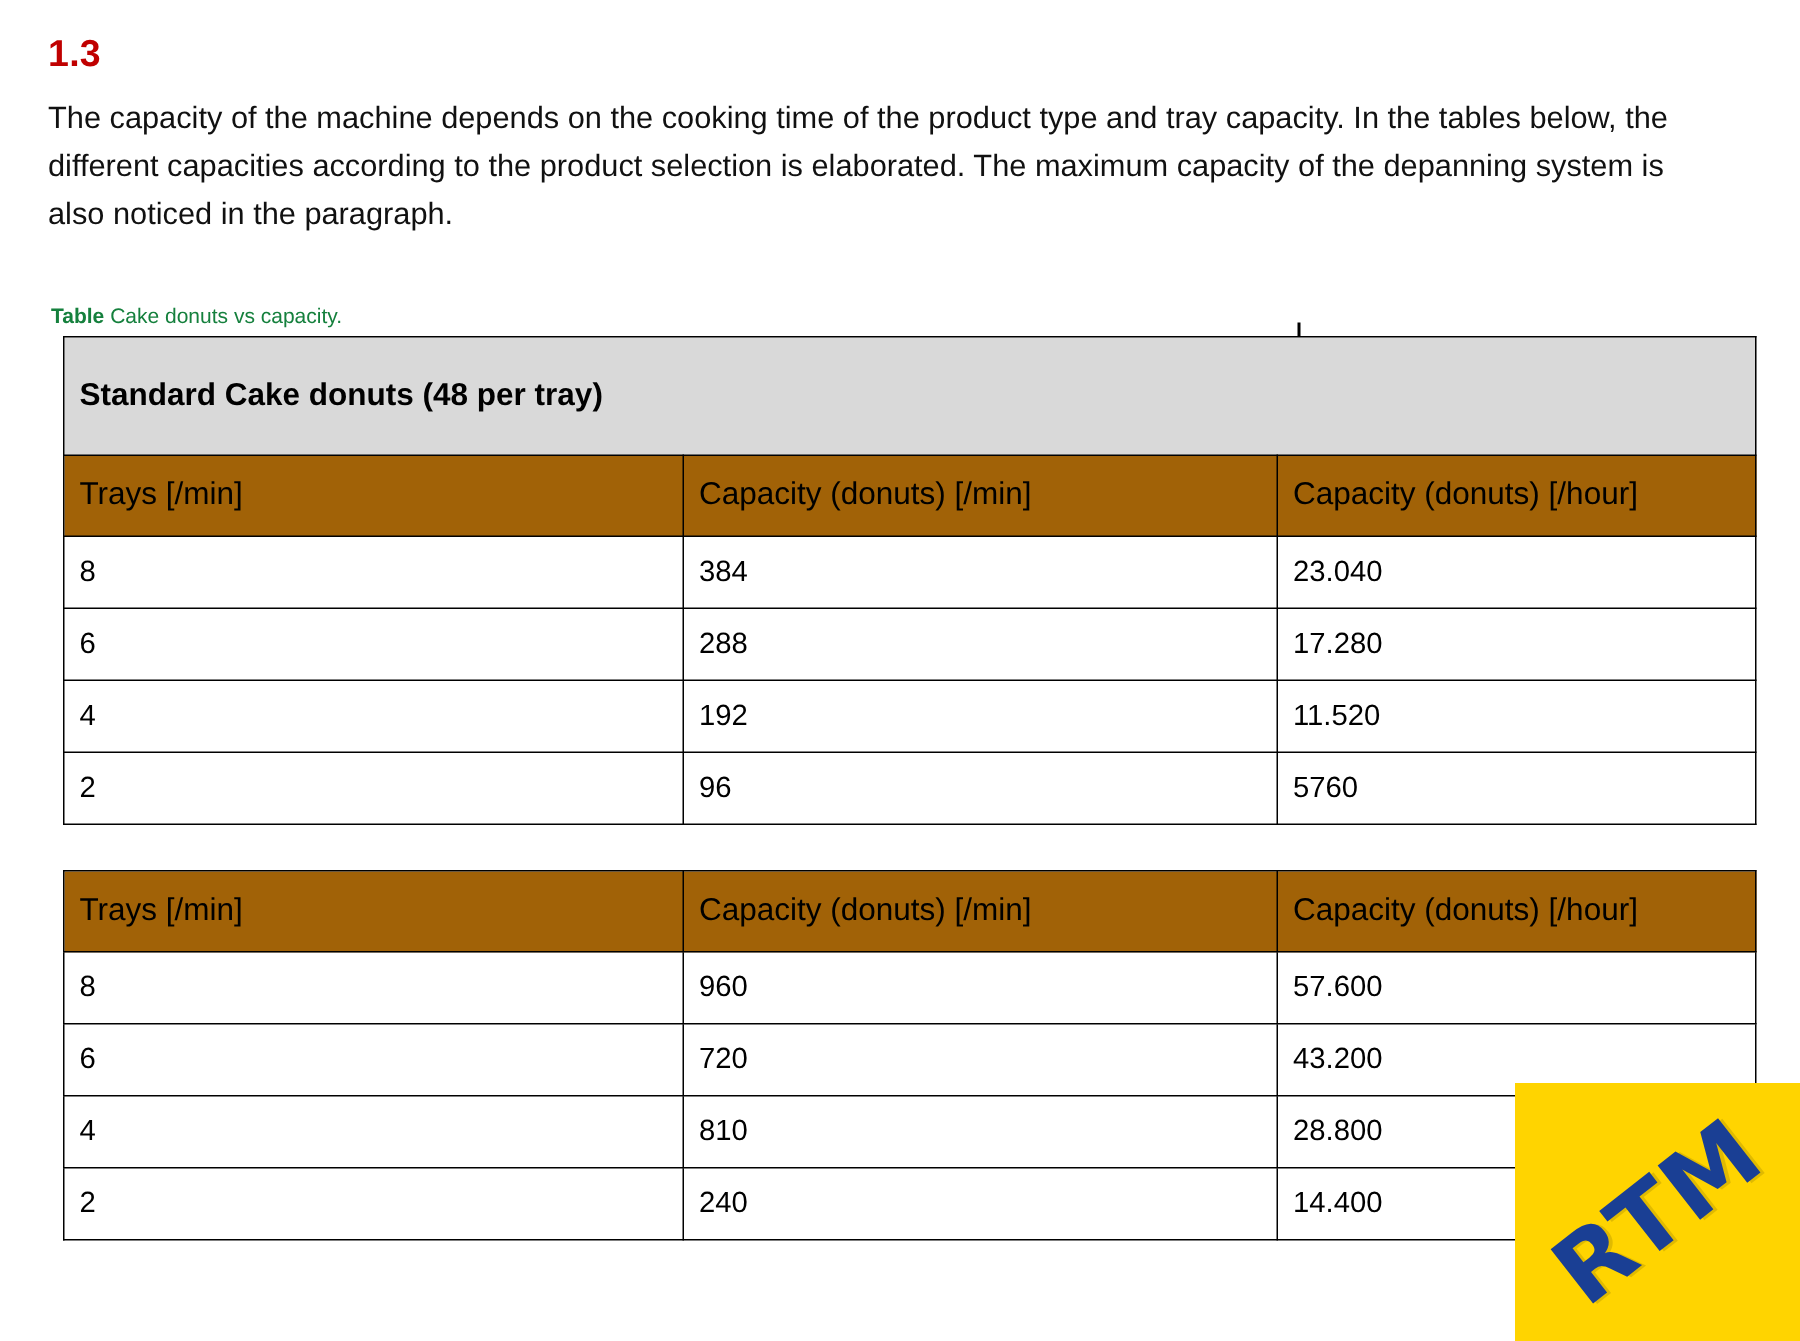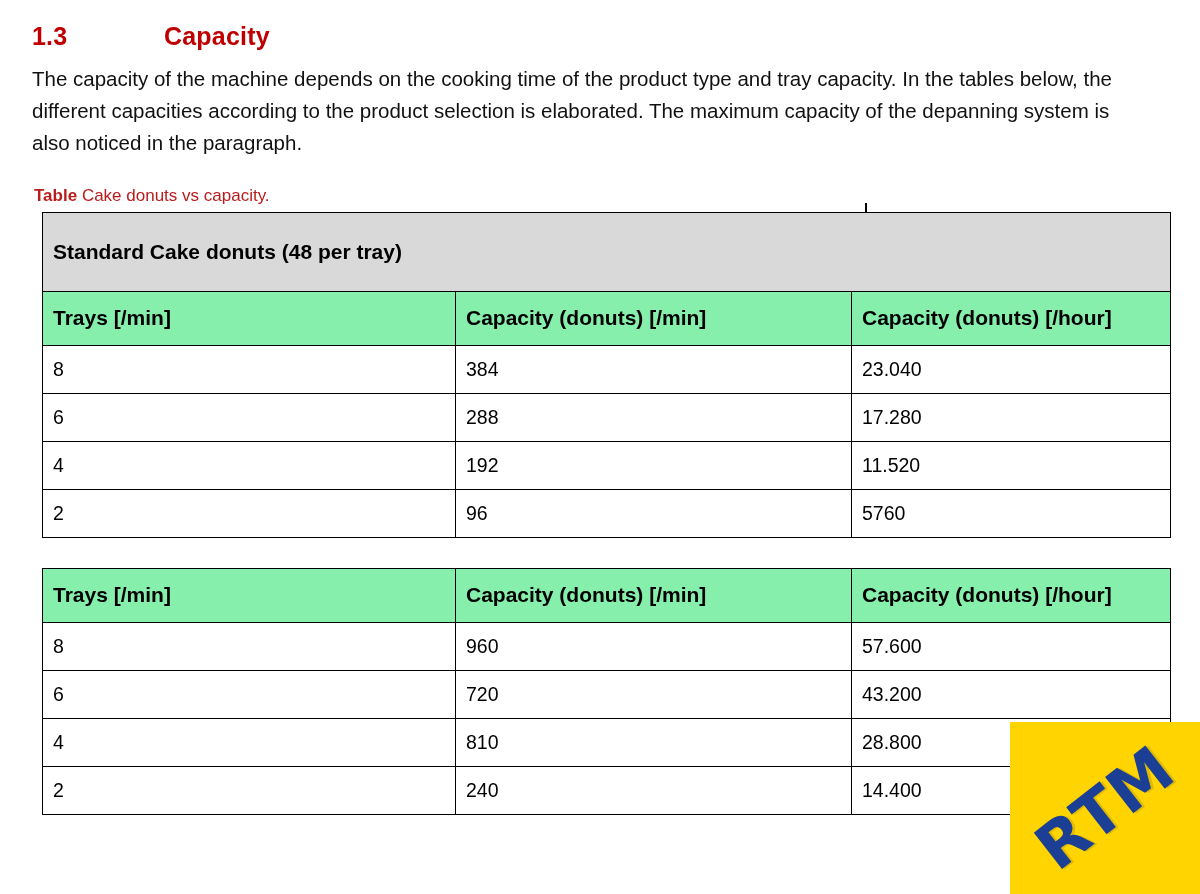--- a/index.html
+++ b/index.html
@@ -39,30 +39,30 @@
     flex: 0 0 132px;
   }
   .section-heading .title {
     flex: 1;
   }
 
   
   .body-text {
     font-size: 20.5px;
     line-height: 1.55;
-    margin: 0 0 28px 0;
+    margin: 0 0 44px 0;
     max-width: 1120px;
     color: #111111;
   }
 
   
   .table-caption {
-    font-size: 17px;
+    font-size: 14px;
     margin: 0 0 6px 2px;
-    color: #b91c1c;
+    color: #15803d;
   }
   .table-caption .cap-label {
     font-weight: bold;
   }
 
   
   .cap-table {
     border-collapse: collapse;
     width: 1128px;
     table-layout: fixed;
@@ -84,22 +84,22 @@
 
   .cap-table tr.title-row td {
     background: #d9d9d9;
     font-weight: bold;
     font-size: 21px;
     height: 62px;
     padding-top: 8px;
     padding-bottom: 8px;
   }
   .cap-table tr.header-row td {
-    background: #86efac;
-    font-weight: bold;
+    background: #a16207;
+    font-weight: normal;
     font-size: 21px;
     height: 38px;
   }
   .cap-table tr.data-row td {
     background: #ffffff;
     font-weight: normal;
     font-size: 19.5px;
     height: 32px;
   }
 
@@ -140,21 +140,20 @@
     white-space: nowrap;
   }
 </style>
 </head>
 <body>
 
 <div class="page">
 
   <h1 class="section-heading">
     <span class="num">1.3</span>
-    <span class="title">Capacity</span>
   </h1>
 
   <p class="body-text">The capacity of the machine depends on the cooking time of the product type and tray capacity. In the tables below, the different capacities according to the product selection is elaborated. The maximum capacity of the depanning system is also noticed in the paragraph.</p>
 
   <p class="table-caption">
     <span class="cap-label">Table</span>
     <span>Cake donuts vs capacity.</span>
   </p>
 
   <div class="tick-marks">

